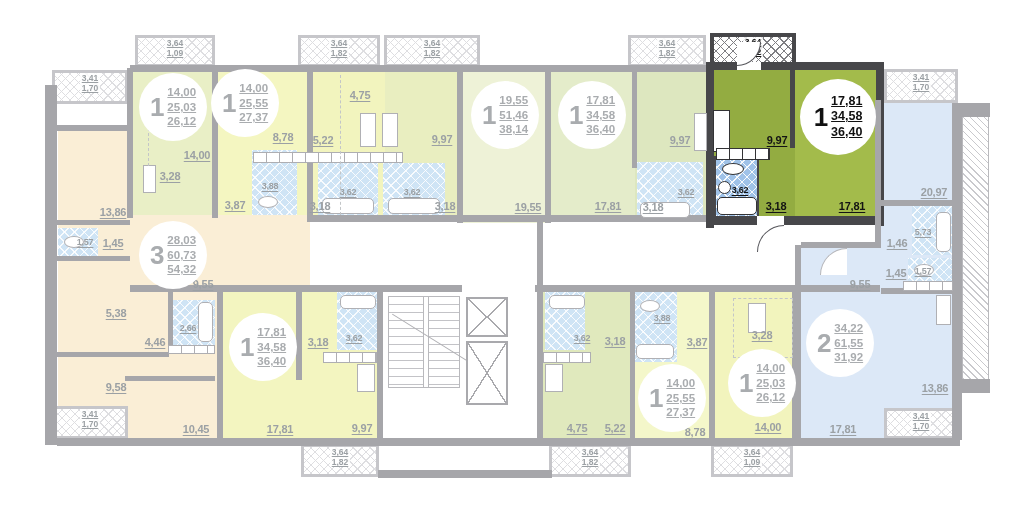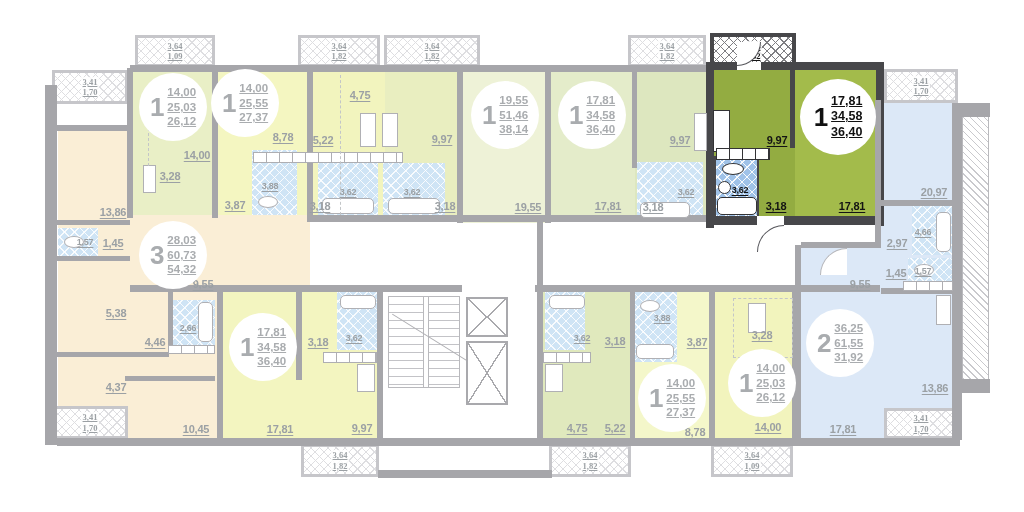--- a/index.html
+++ b/index.html
@@ -8,21 +8,21 @@
   .fill{position:absolute;}
   .wall{position:absolute;background:#a6a6aa;}
   .wall.dk{background:#47474a;}
   .rl{position:absolute;transform:translate(-50%,-50%);font-weight:bold;font-size:11px;
       color:#9ba0a4;text-decoration:underline;text-underline-offset:2px;white-space:nowrap;
       letter-spacing:-0.2px;}
   .rl.dk{color:#131313;}
   .balc{position:absolute;box-sizing:border-box;border:3px solid #c6c6ca;
         background:repeating-linear-gradient(45deg,transparent 0 5px,#dedee1 5px 6px),
                    repeating-linear-gradient(135deg,transparent 0 5px,#dedee1 5px 6px),#fff;
-        display:flex;align-items:center;justify-content:center;font-family:Liberation Serif, serif;}
+        display:flex;align-items:flex-start;justify-content:center;}
   .balc .bl{font-size:8.5px;font-weight:bold;color:#9ba0a4;text-align:center;line-height:1.2;
         background:rgba(255,255,255,.8);padding:0 2px;}
   .balc .bl span{display:block;text-decoration:underline;text-underline-offset:1px;}
   .balc.dkb{border:4px solid #47474a;
         background:repeating-linear-gradient(45deg,transparent 0 5px,#7e7e82 5px 6px),
                    repeating-linear-gradient(135deg,transparent 0 5px,#7e7e82 5px 6px),#fff;}
   .balc.dkb .bl{color:#151515;}
   .circle{position:absolute;transform:translate(-50%,-50%);width:68px;height:68px;border-radius:50%;
         background:#fff;display:flex;align-items:center;justify-content:center;gap:3px;z-index:6;}
   .circle .num{font-size:26px;font-weight:bold;color:#a9acaf;line-height:1;}
@@ -317,21 +317,21 @@
     <span class="num">3</span>
     <span class="vals">
         <span>28,03</span>
         <span>60,73</span>
         <span>54,32</span>
       </span>
   </div>
   <div class="circle" style="left:840px;top:343px;">
     <span class="num">2</span>
     <span class="vals">
-        <span>36,25</span>
+        <span>34,22</span>
         <span>61,55</span>
         <span>31,92</span>
       </span>
   </div>
   <div class="circle" style="left:263px;top:347px;">
     <span class="num">1</span>
     <span class="vals">
         <span>17,81</span>
         <span>34,58</span>
         <span>36,40</span>
@@ -354,21 +354,21 @@
       </span>
   </div>
 
   <span class="rl" style="left:113px;top:212px;">13,86</span>
   <span class="rl" style="left:85px;top:242px;font-size:9px;">1,57</span>
   <span class="rl" style="left:113px;top:243px;">1,45</span>
   <span class="rl" style="left:203px;top:284px;">9,55</span>
   <span class="rl" style="left:116px;top:313px;">5,38</span>
   <span class="rl" style="left:188px;top:328px;font-size:9px;">2,66</span>
   <span class="rl" style="left:155px;top:342px;">4,46</span>
-  <span class="rl" style="left:116px;top:387px;">4,37</span>
+  <span class="rl" style="left:116px;top:387px;">9,58</span>
   <span class="rl" style="left:196px;top:429px;">10,45</span>
   <span class="rl" style="left:197px;top:155px;">14,00</span>
   <span class="rl" style="left:170px;top:176px;">3,28</span>
   <span class="rl" style="left:283px;top:137px;">8,78</span>
   <span class="rl" style="left:270px;top:186px;font-size:9px;">3,88</span>
   <span class="rl" style="left:235px;top:205px;">3,87</span>
   <span class="rl" style="left:360px;top:95px;">4,75</span>
   <span class="rl" style="left:323px;top:140px;">5,22</span>
   <span class="rl" style="left:348px;top:192px;font-size:9px;">3,62</span>
   <span class="rl" style="left:320px;top:206px;">3,18</span>
@@ -378,22 +378,22 @@
   <span class="rl" style="left:528px;top:207px;">19,55</span>
   <span class="rl" style="left:608px;top:206px;">17,81</span>
   <span class="rl" style="left:680px;top:140px;">9,97</span>
   <span class="rl" style="left:686px;top:192px;font-size:9px;">3,62</span>
   <span class="rl" style="left:653px;top:207px;">3,18</span>
   <span class="rl dk" style="left:777px;top:140px;">9,97</span>
   <span class="rl dk" style="left:740px;top:190px;font-size:9px;">3,62</span>
   <span class="rl dk" style="left:776px;top:206px;">3,18</span>
   <span class="rl dk" style="left:852px;top:206px;">17,81</span>
   <span class="rl" style="left:934px;top:192px;">20,97</span>
-  <span class="rl" style="left:923px;top:232px;font-size:9px;">4,66</span>
-  <span class="rl" style="left:897px;top:243px;">2,97</span>
+  <span class="rl" style="left:923px;top:232px;font-size:9px;">5,73</span>
+  <span class="rl" style="left:897px;top:243px;">1,46</span>
   <span class="rl" style="left:896px;top:273px;">1,45</span>
   <span class="rl" style="left:923px;top:271px;font-size:9px;">1,57</span>
   <span class="rl" style="left:860px;top:284px;">9,55</span>
   <span class="rl" style="left:935px;top:388px;">13,86</span>
   <span class="rl" style="left:843px;top:429px;">17,81</span>
   <span class="rl" style="left:318px;top:342px;">3,18</span>
   <span class="rl" style="left:354px;top:338px;font-size:9px;">3,62</span>
   <span class="rl" style="left:280px;top:429px;">17,81</span>
   <span class="rl" style="left:362px;top:428px;">9,97</span>
   <span class="rl" style="left:582px;top:338px;font-size:9px;">3,62</span>

